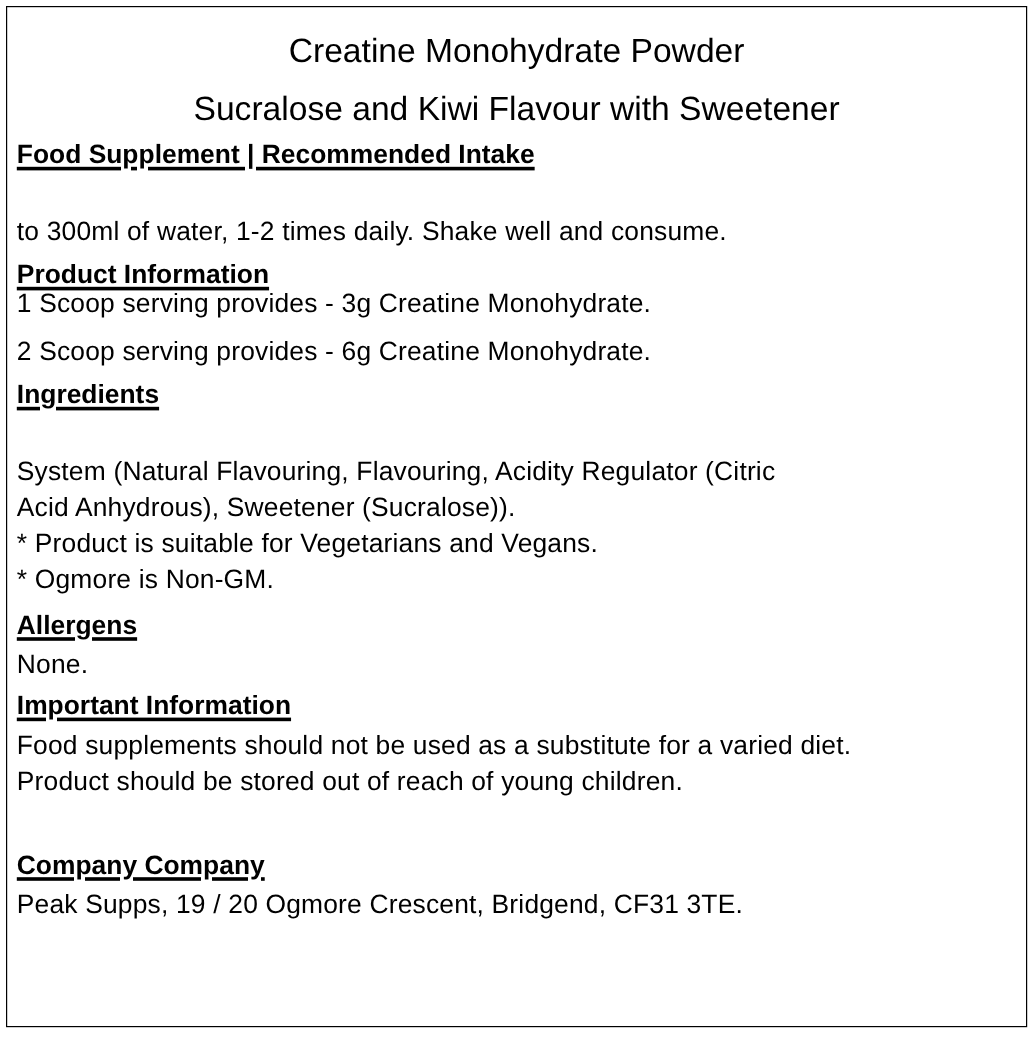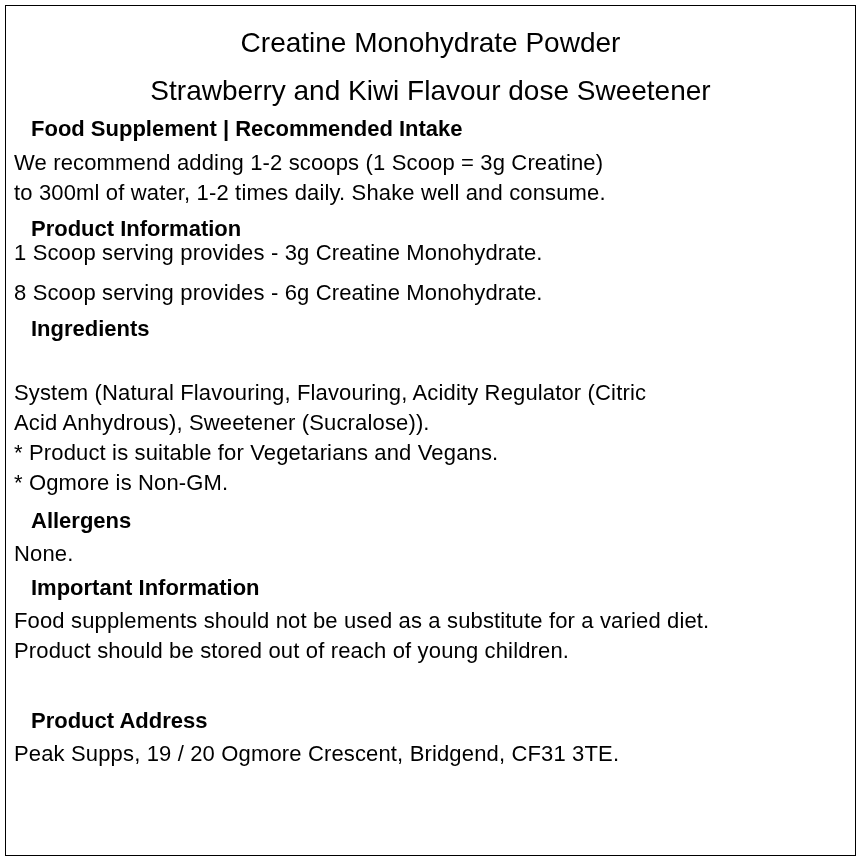--- a/index.html
+++ b/index.html
@@ -35,59 +35,58 @@
       white-space: nowrap;
     }
     .title.l1 { top: 14px; }
     .title.l2 { top: 62px; }
     .heading {
       position: absolute;
       left: 8px;
       font-weight: bold;
       font-size: 22px;
       line-height: 26px;
+      text-decoration: underline;
       text-decoration-thickness: 3px;
       text-underline-offset: 3px;
       white-space: nowrap;
-      margin-left: 17px;
     }
     .line {
       position: absolute;
       left: 8px;
       font-size: 22px;
       line-height: 30px;
       white-space: nowrap;
       letter-spacing: 0.15px;
     }
   </style>
 </head>
 <body>
 
 <div class="frame">
 
   <div class="title l1">Creatine Monohydrate Powder</div>
-  <div class="title l2">Strawberry and Kiwi Flavour dose Sweetener</div>
+  <div class="title l2">Sucralose and Kiwi Flavour with Sweetener</div>
 
   <div class="heading" style="top:110px">Food Supplement | Recommended Intake</div>
-  <div class="line" style="top:142px">We recommend adding 1-2 scoops (1 Scoop = 3g Creatine)</div>
   <div class="line" style="top:172px">to 300ml of water, 1-2 times daily. Shake well and consume.</div>
 
   <div class="heading" style="top:210px">Product Information</div>
   <div class="line" style="top:232px">1 Scoop serving provides - 3g Creatine Monohydrate.</div>
-  <div class="line" style="top:272px">8 Scoop serving provides - 6g Creatine Monohydrate.</div>
+  <div class="line" style="top:272px">2 Scoop serving provides - 6g Creatine Monohydrate.</div>
 
   <div class="heading" style="top:310px">Ingredients</div>
   <div class="line" style="top:372px">System (Natural Flavouring, Flavouring, Acidity Regulator (Citric</div>
   <div class="line" style="top:402px">Acid Anhydrous), Sweetener (Sucralose)).</div>
   <div class="line" style="top:432px">* Product is suitable for Vegetarians and Vegans.</div>
   <div class="line" style="top:462px">* Ogmore is Non-GM.</div>
 
   <div class="heading" style="top:502px">Allergens</div>
   <div class="line" style="top:533px">None.</div>
 
   <div class="heading" style="top:569px">Important Information</div>
   <div class="line" style="top:600px">Food supplements should not be used as a substitute for a varied diet.</div>
   <div class="line" style="top:630px">Product should be stored out of reach of young children.</div>
 
-  <div class="heading" style="top:702px">Product Address</div>
+  <div class="heading" style="top:702px">Company Company</div>
   <div class="line" style="top:733px">Peak Supps, 19 / 20 Ogmore Crescent, Bridgend, CF31 3TE.</div>
 
 </div>
 
 </body></html>

